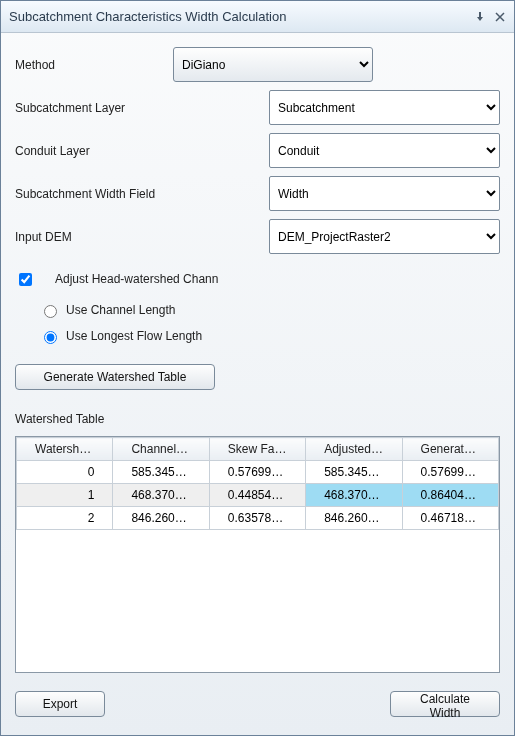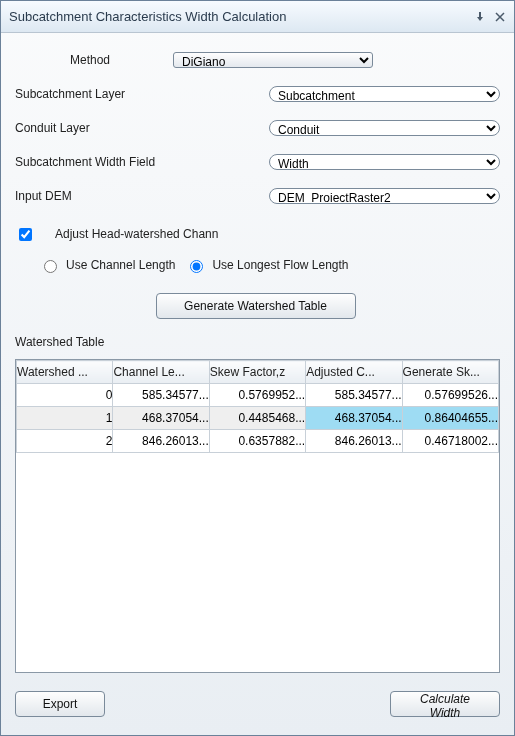--- a/index.html
+++ b/index.html
@@ -33,63 +33,63 @@
     flex-direction: column;
     gap: 8px;
   }
   .row {
     display: flex;
     align-items: center;
     gap: 8px;
     min-height: 26px;
   }
   .lbl { color: #222; }
-  .lbl-col1 { width: 150px; text-align: center; }
+  .lbl-col1 { width: 150px; }
   .lbl-wide { width: 246px; }
   select.combo, select.combo-inset {
-    height: 16px;
+    height: 35px;
     border: 1px solid #7a8a9a;
     border-radius: 3px;
     padding: 1px 4px;
     background: linear-gradient(#fefefe, #e4e9ee);
     color: #000;
   }
   select.combo-inset {
-    border-radius: 8px;
+    border-radius: 2px;
     background: #fff;
     flex:1;
   }
   .combo-method { width: 200px; }
   .check-row { display:flex; align-items:center; gap:20px; height:22px; }
   input[type=checkbox] { width:13px; height:13px; }
-  .radio-group { margin-left: 24px; display:flex; flex-direction:row; gap:10px; margin-top:4px; margin-bottom:6px;}
+  .radio-group { margin-left: 24px; display:flex; flex-direction:column; gap:10px; margin-top:4px; margin-bottom:6px;}
   .radio-group label { display:flex; align-items:center; gap:6px; }
   input[type=radio]{ width:13px; height:13px; }
   .btn {
     height: 26px;
     padding: 0 14px;
     border: 1px solid #7a8a9a;
     border-radius: 4px;
     background: linear-gradient(#fefefe, #e2e7ec);
     color:#111;
     cursor:pointer;
   }
-  .gen-row { display:flex; justify-content:center; padding-right:4px; margin-top:6px; margin-bottom:6px;}
+  .gen-row { display:flex; justify-content:flex-start; padding-right:4px; margin-top:6px; margin-bottom:12px;}
   .gen-btn { width: 200px; }
   .section-label { color:#222; margin-top:2px; margin-bottom:2px; }
   .table-wrap {
     flex:1;
     background:#fff;
     border:1px solid #8a98a6;
     overflow:hidden;
   }
   table { width:100%; border-collapse:collapse; table-layout:fixed; }
   th, td {
     border: 1px solid #c8d0d8;
-    padding: 4px 0;
+    padding: 4px 18px;
     text-align: left;
     overflow:hidden;
     white-space:nowrap;
     text-overflow:ellipsis;
     font-size:12px;
     background:#fff;
   }
   th {
     background: linear-gradient(#fbfcfd, #e9eef3);
     font-weight: normal;
@@ -97,21 +97,21 @@
   }
   td.num { text-align:right; }
   tr.row-selected td { background:#efefef; }
   td.cell-selected { background:#9edcf3 !important; }
   .footer-row {
     display:flex;
     justify-content:space-between;
     margin-top:10px;
   }
   .export-btn { width:90px; }
-  .calc-btn { width:110px;font-style:italic; }
+  .calc-btn { width:110px; }
 </style>
 </head>
 <body>
 
 <div class="window">
   <div class="titlebar">
     <span class="title">Subcatchment Characteristics Width Calculation</span>
     <span class="win-icon" title="Auto Hide">
       <svg width="10" height="10" viewBox="0 0 10 10">
           <path d="M4 0h2v5h2L5 9 2 5h2z" fill="#4a5a6a"></path>

